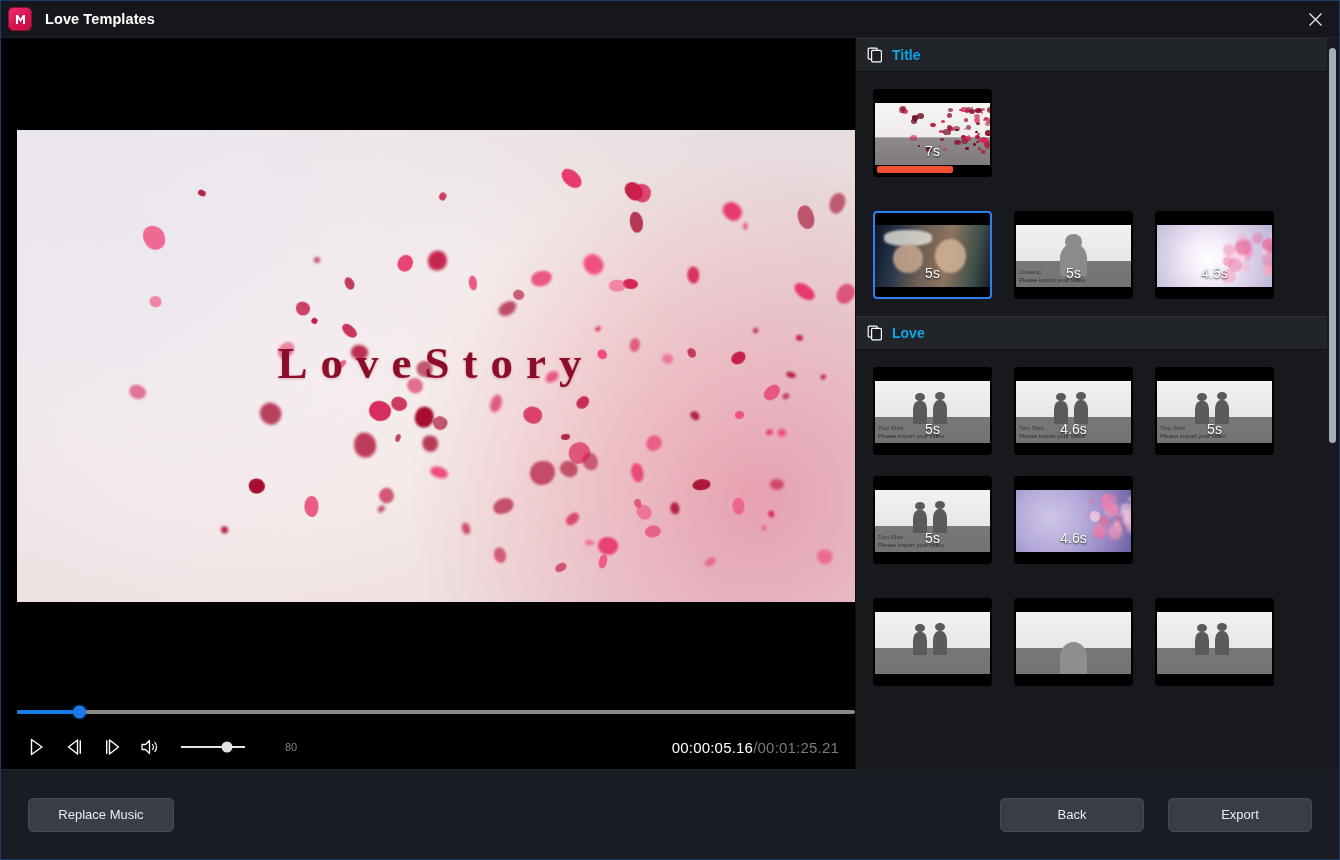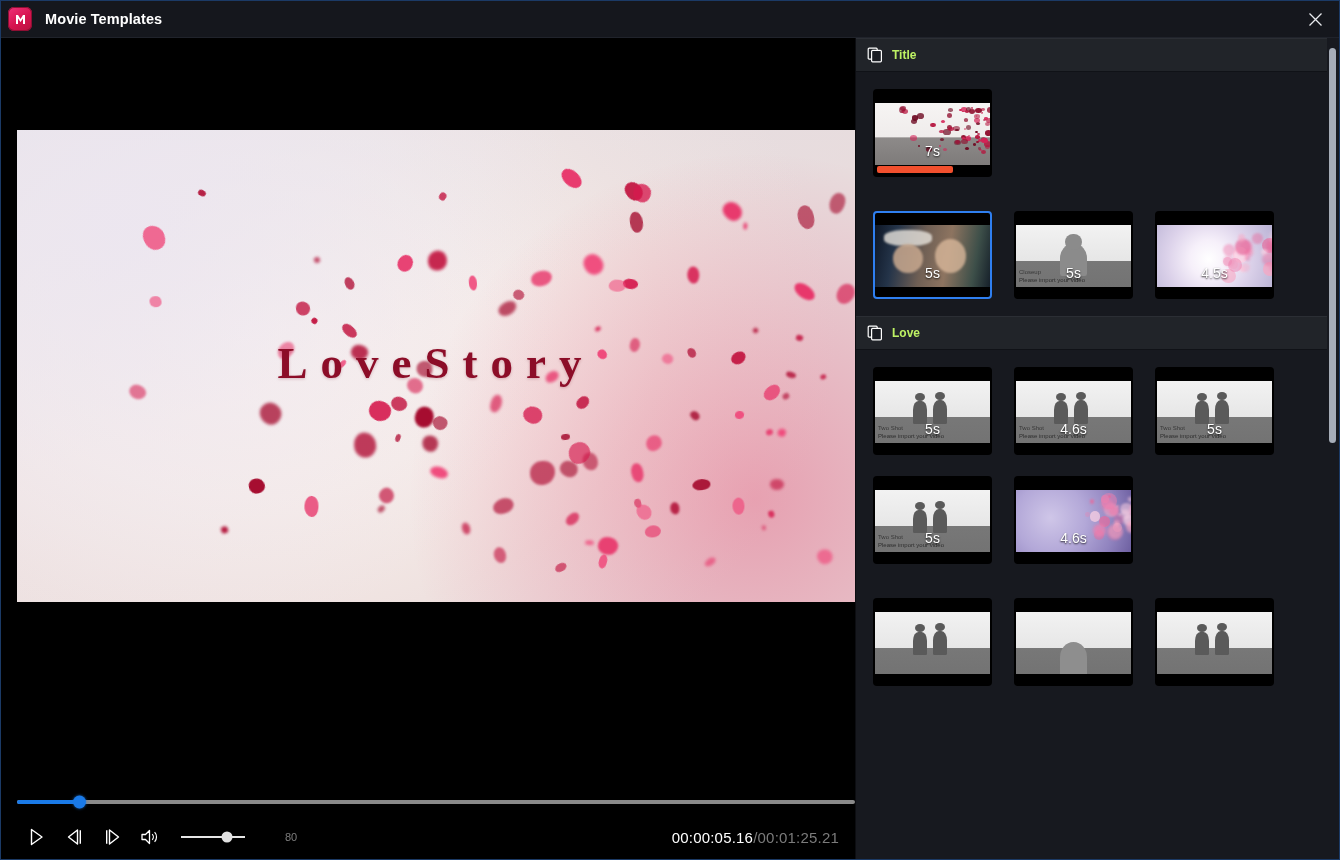--- a/index.html
+++ b/index.html
@@ -153,21 +153,21 @@
   }
   .section-head {
     height: 34px; background: #212429;
     display: flex; align-items: center;
     padding-left: 11px; gap: 9px;
     border-top: 1px solid #2b2e34;
     border-bottom: 1px solid #101217;
   }
   .section-head .stack-icon { flex: 0 0 16px; display:flex; }
   .section-title {
-    color: #bef264; font-size: 12px; font-weight: bold;
+    color: #0ea5e9; font-size: 14px; font-weight: bold;
   }
   .grid {
     display: flex; flex-wrap: wrap;
     gap: 21px 22px;
     padding: 17px 0 17px 17px;
   }
   .thumb {
     position: relative; width: 119px; height: 88px;
     background: #000; border-radius: 4px;
     border: 2px solid transparent;
@@ -249,21 +249,21 @@
 <body>
 
 <div id="app">
 
   <div class="titlebar">
     <div class="app-logo">
       <svg width="15" height="15" viewBox="0 0 15 15">
         <path d="M3 12 L3 3 L5 3 L7.5 7 L10 3 L12 3 L12 12 L10 12 L10 6.5 L7.5 10 L5 6.5 L5 12 Z" fill="#ffffff"></path>
       </svg>
     </div>
-    <div class="titlebar-title">Movie Templates</div>
+    <div class="titlebar-title">Love Templates</div>
     <div class="win-close">
       <svg width="15" height="15" viewBox="0 0 15 15">
         <path d="M1.5 1.5 L13.5 13.5 M13.5 1.5 L1.5 13.5" stroke="#e8eaee" stroke-width="1.3" fill="none"></path>
       </svg>
     </div>
   </div>
 
   <div class="body-row">
 
     <div class="left-pane">
@@ -718,14 +718,19 @@
             </div>
           </div>
         </div>
       <div class="scrollbar">
         <div class="scroll-thumb" id="scroll-thumb" style="top: 5px; height: 395px;"></div>
       </div>
     </div>
 
   </div>
 
+  <div class="footer">
+    <div class="btn btn-replace">Replace Music</div>
+    <div class="btn btn-back">Back</div>
+    <div class="btn btn-export">Export</div>
+  </div>
 
 </div>
 
 </body></html>

